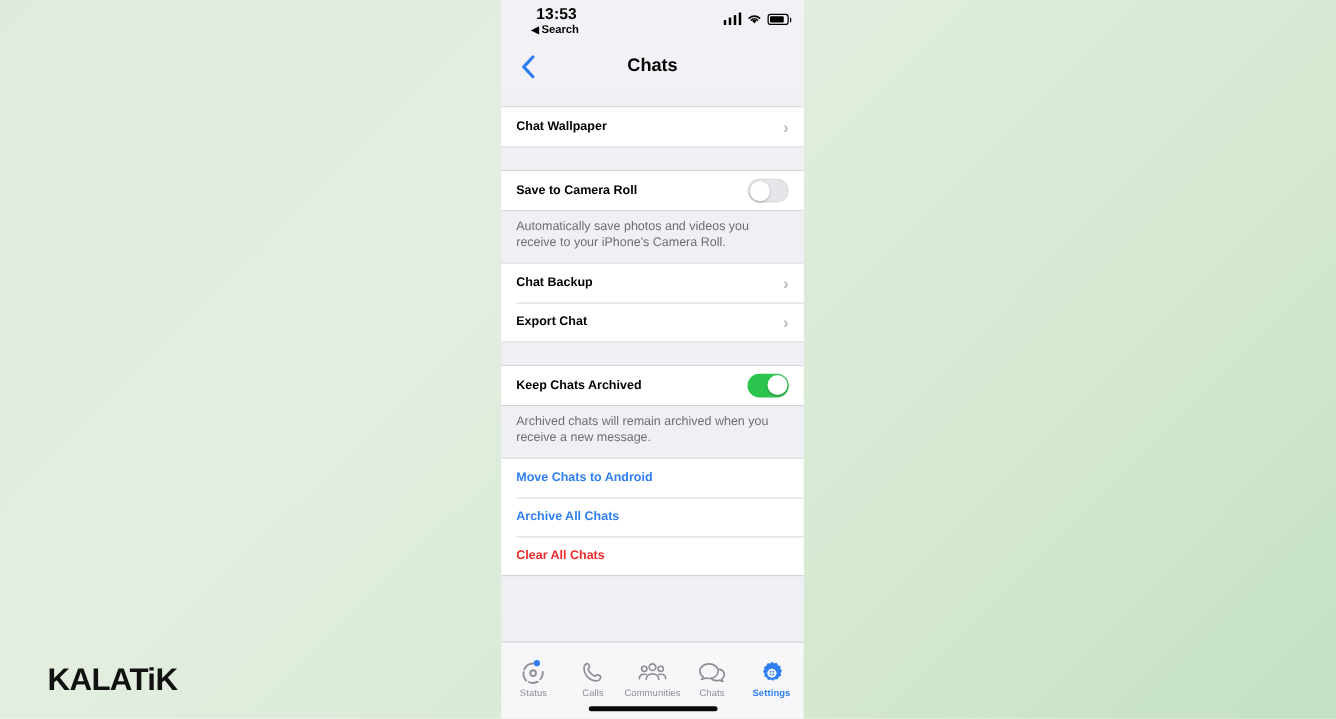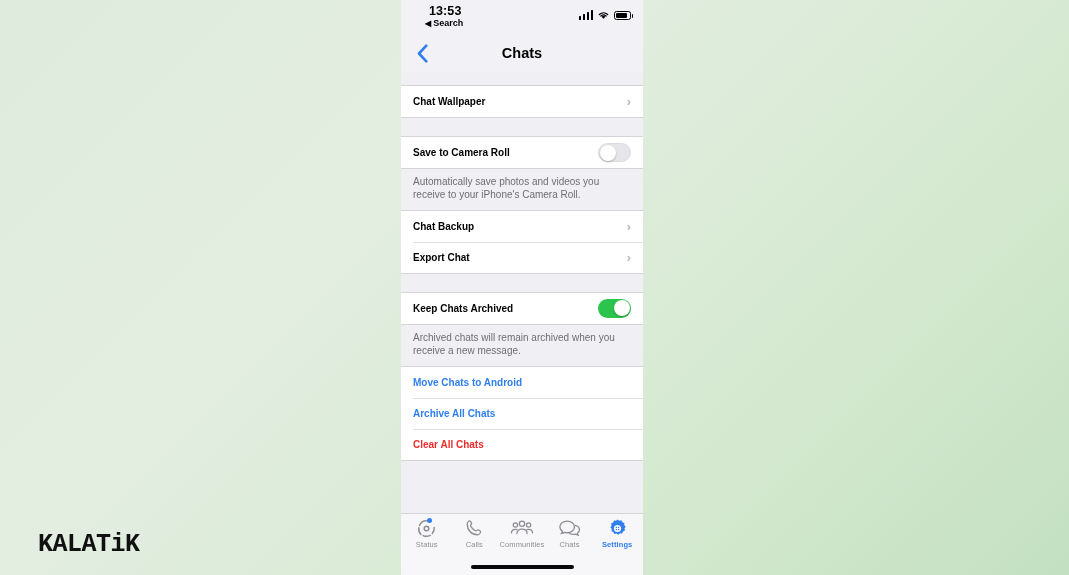--- a/index.html
+++ b/index.html
@@ -8,21 +8,21 @@
   body {
     font-family:"Liberation Sans", sans-serif;
     background:linear-gradient(135deg,#dfecdd 0%,#e3eee1 35%,#d3e8ce 75%,#c3e0c3 100%);
     position:relative;
   }
 
   
   .watermark{
     position:absolute; left:38px; bottom:16px;
     font-size:25px; font-weight:bold; letter-spacing:-0.5px;
-    color:#111; font-family:Liberation Mono, monospace;
+    color:#111; font-family:Liberation Sans, sans-serif;
   }
 
   
   .phone{
     position:absolute; left:401px; top:0; width:242px; height:575px;
     background:#efeff4; overflow:hidden;
     display:flex; flex-direction:column;
   }
 
   
@@ -110,21 +110,21 @@
   
   .caption{
     background:#efeff4; padding:6px 12px 9px 12px;
     font-size:10px; line-height:13px; color:#6e6e73;
   }
 
   
   .tabbar{
     flex:0 0 auto; height:46px; background:#f7f7fa;
     border-top:0.5px solid #d3d3d8;
-    display:flex; align-items:flex-start; justify-content:space-around;
+    display:flex; align-items:flex-end; justify-content:space-around;
     padding:3px 2px 0 2px;
   }
   .tab{
     display:flex; flex-direction:column; align-items:center; justify-content:center;
     gap:1px; width:52px; cursor:pointer;
   }
   .tab-ico{ height:22px; display:flex; align-items:center; justify-content:center; position:relative; }
   .tab-lbl{ font-size:7.5px; color:#8e8e93; letter-spacing:0.1px; }
   .tab.active .tab-lbl{ color:#2f7ff0; font-weight:bold; }
   .badge-dot{

